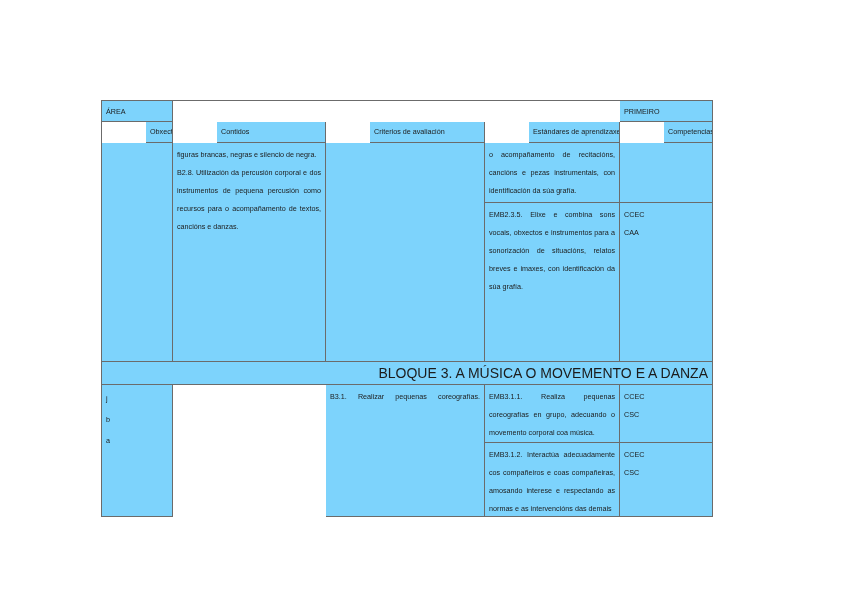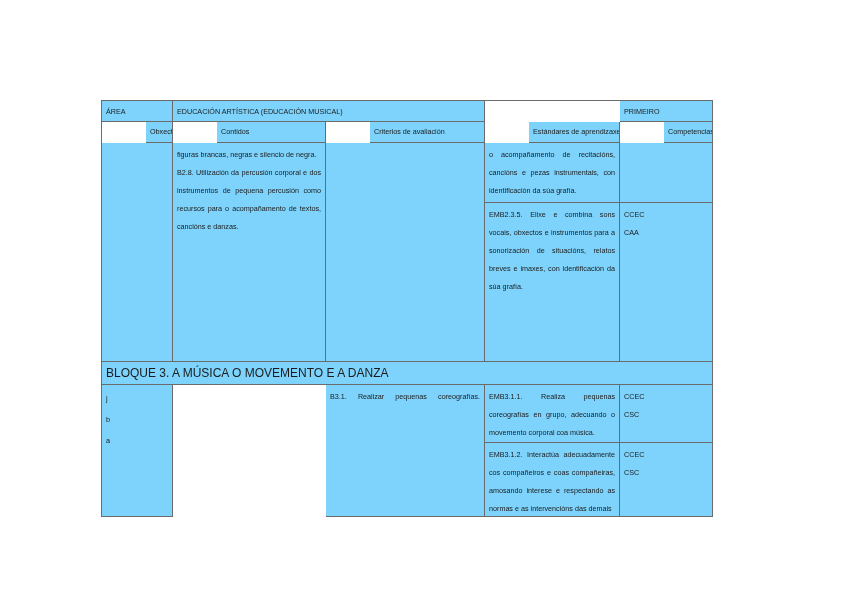--- a/index.html
+++ b/index.html
@@ -21,32 +21,31 @@
     border-bottom:1px solid var(--border,#6b6b6b);
     box-sizing:border-box;
     padding:3px 4px 0 4px;
     font-size:7.2px;
     overflow:hidden;
     background:#7dd3fc;
   }
   .cell p{margin:0;line-height:18px;text-align:justify;}
   .hdr{padding-top:6px;line-height:9px;white-space:nowrap;}
   .hdr2{padding-top:5px;line-height:9px;white-space:nowrap;margin-left:44px;}
-  .bloque{font-size:12px;padding-top:6px;line-height:10px;white-space:nowrap;}
+  .bloque{font-size:14px;padding-top:6px;line-height:10px;white-space:nowrap;text-align:right;}
   .obx p{text-align:left;line-height:21px;}
   .comp p{text-align:left;line-height:18px;}
   .justall p{text-align:justify;text-align-last:justify;}
 </style>
 </head>
 <body style="background: rgb(255, 255, 255); color: rgb(28, 28, 28);">
 
 <div class="ctable">
 
   <div class="cell hdr" style="grid-area:1/1/2/2">ÁREA</div>
-  <div class="cell hdr" style="grid-area:1/2/2/4">EDUCACIÓN ARTÍSTICA (EDUCACIÓN MUSICAL)</div>
   <div class="cell hdr" style="grid-area:1/5/2/6">PRIMEIRO</div>
 
   <div class="cell hdr2" style="grid-area:2/1/3/2">Obxectivos</div>
   <div class="cell hdr2" style="grid-area:2/2/3/3">Contidos</div>
   <div class="cell hdr2" style="grid-area:2/3/3/4">Criterios de avaliación</div>
   <div class="cell hdr2" style="grid-area:2/4/3/5">Estándares de aprendizaxe</div>
   <div class="cell hdr2" style="grid-area:2/5/3/6">Competencias clave</div>
 
   <div class="cell" style="grid-area:3/1/5/2"></div>
 

